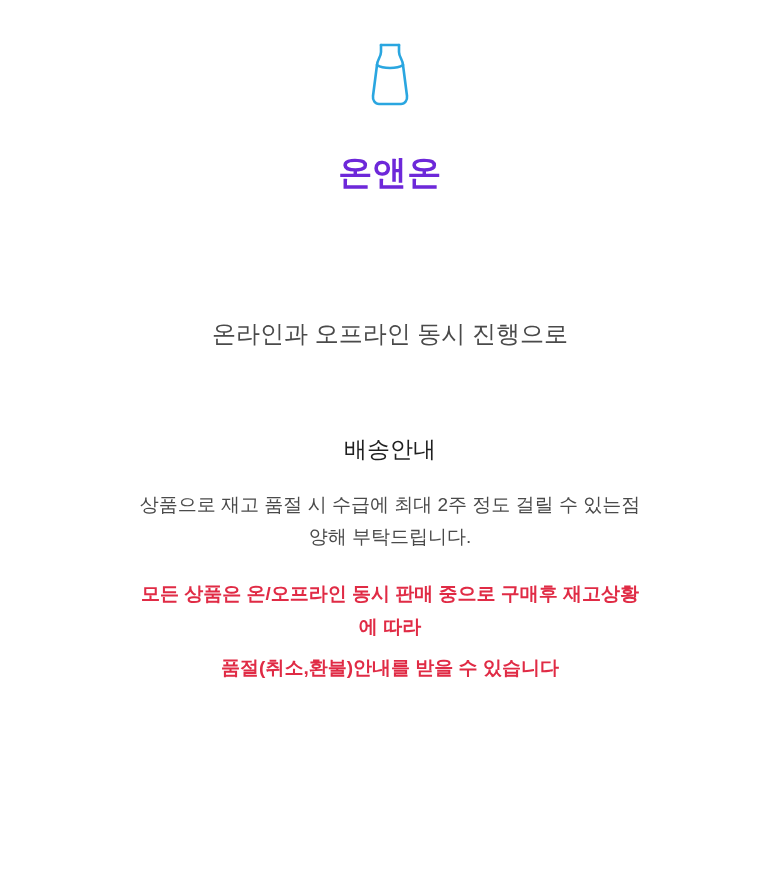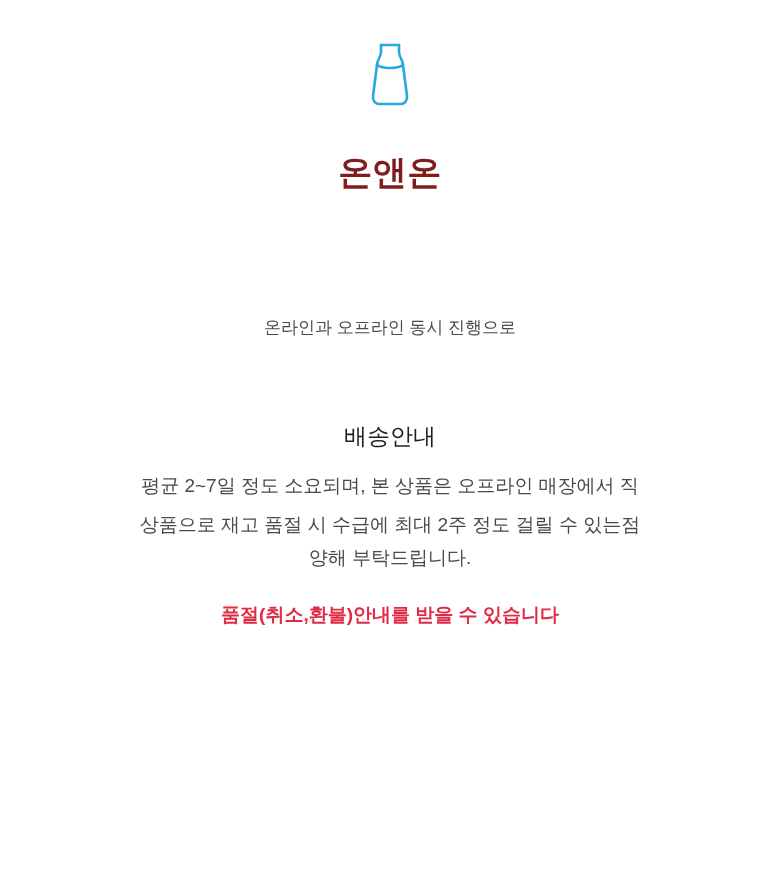--- a/index.html
+++ b/index.html
@@ -27,29 +27,29 @@
     width: 60px;
     height: 70px;
     display: flex;
     align-items: center;
     justify-content: center;
   }
   .brand-title {
     margin-top: 42px;
     font-size: 34px;
     font-weight: 700;
-    color: #7f1d1d;
+    color: #6d28d9;
     letter-spacing: 0.5px;
     line-height: 1.2;
   }
   .intro-block {
     margin-top: 120px;
     width: 620px;
     text-align: center;
-    font-size: 17px;
+    font-size: 24px;
     line-height: 1.78;
     color: #4a4a4a;
   }
   .section-heading {
     margin-top: 78px;
     font-size: 23px;
     font-weight: 400;
     color: #1f1f1f;
   }
   .delivery-block {
@@ -95,27 +95,30 @@
   <div class="brand-title">온앤온</div>
 
   <div class="intro-block">
     <span class="line">온라인과 오프라인 동시 진행으로</span>
   </div>
 
   <div class="section-heading">배송안내</div>
 
   <div class="delivery-block">
     <p class="para">
-      <span class="line">평균 2~7일 정도 소요되며, 본 상품은 오프라인 매장에서 직</span>
     </p>
     <p class="para">
       <span class="line">상품으로 재고 품절 시 수급에 최대 2주 정도 걸릴 수 있는점</span>
       <span class="line">양해 부탁드립니다.</span>
     </p>
   </div>
 
   <div class="notice-block">
     <p class="para">
+      <span class="line">모든 상품은 온/오프라인 동시 판매 중으로 구매후 재고상황</span>
+      <span class="line">에 따라</span>
+    </p>
+    <p class="para">
       <span class="line">품절(취소,환불)안내를 받을 수 있습니다</span>
     </p>
   </div>
 
 </div>
 
 </body></html>

